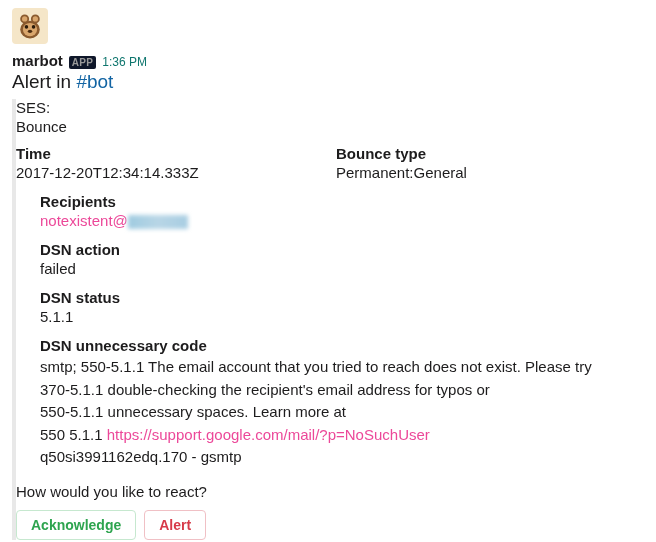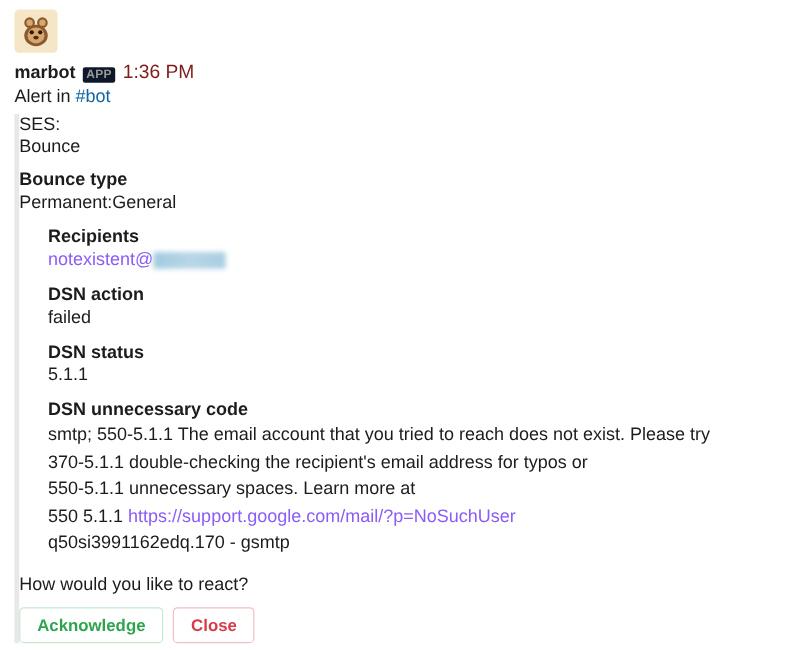--- a/index.html
+++ b/index.html
@@ -53,25 +53,25 @@
     .app-badge {
       font-size: 10px;
       font-weight: 700;
       color: #999;
       background: #0f172a;
       padding: 1px 3px;
       border-radius: 2px;
       letter-spacing: 0.3px;
     }
     .timestamp {
-      font-size: 16px;
-      color: #7f1d1d;
+      font-size: 12px;
+      color: #0f766e;
     }
     .alert-line {
-      font-size: 15px;
+      font-size: 19px;
       margin-bottom: 6px;
     }
     .channel-link {
       color: #1264a3;
     }
     .attachment {
       border-left: 4px solid #e8e8e8;
       padding-left: 0;
       margin-top: 4px;
       padding-right: 8px;
@@ -101,21 +101,21 @@
       font-weight: 700;
       font-size: 15px;
       color: #1d1c1d;
       margin-bottom: 2px;
     }
     .field-value {
       font-size: 15px;
       color: #1d1c1d;
     }
     .link {
-      color: #8b5cf6;
+      color: #ec4899;
     }
     .redact {
       display: inline-block;
       width: 60px;
       height: 14px;
       background: linear-gradient(90deg, #9fcbe0 0%, #b8d6e6 50%, #a8cde2 100%);
       filter: blur(2px);
       vertical-align: middle;
       border-radius: 1px;
     }
@@ -181,20 +181,24 @@
     <div class="alert-line">
       <span>Alert in </span><span class="channel-link">#bot</span>
     </div>
 
     <div class="attachment">
       <div class="ses-title">SES:</div>
       <div class="bounce-line">Bounce</div>
 
       <div class="fields-row">
         <div class="field">
+          <div class="field-label">Time</div>
+          <div class="field-value">2017-12-20T12:34:14.333Z</div>
+        </div>
+        <div class="field">
           <div class="field-label">Bounce type</div>
           <div class="field-value">Permanent:General</div>
         </div>
       </div>
 
       <div class="field-full">
         <div class="field-label">Recipients</div>
         <div class="field-value">
           <span class="link"><span>notexistent@</span><span class="redact"></span></span>
         </div>
@@ -218,17 +222,17 @@
           <div>550-5.1.1 unnecessary spaces. Learn more at</div>
           <div><span>550 5.1.1  </span><span class="link">https://support.google.com/mail/?p=NoSuchUser</span></div>
           <div>q50si3991162edq.170 - gsmtp</div>
         </div>
       </div>
 
       <div class="react-line">How would you like to react?</div>
 
       <div class="buttons">
         <button class="btn btn-ack">Acknowledge</button>
-        <button class="btn btn-close">Close</button>
+        <button class="btn btn-close">Alert</button>
       </div>
     </div>
   </div>
 </div>
 
 </body></html>

